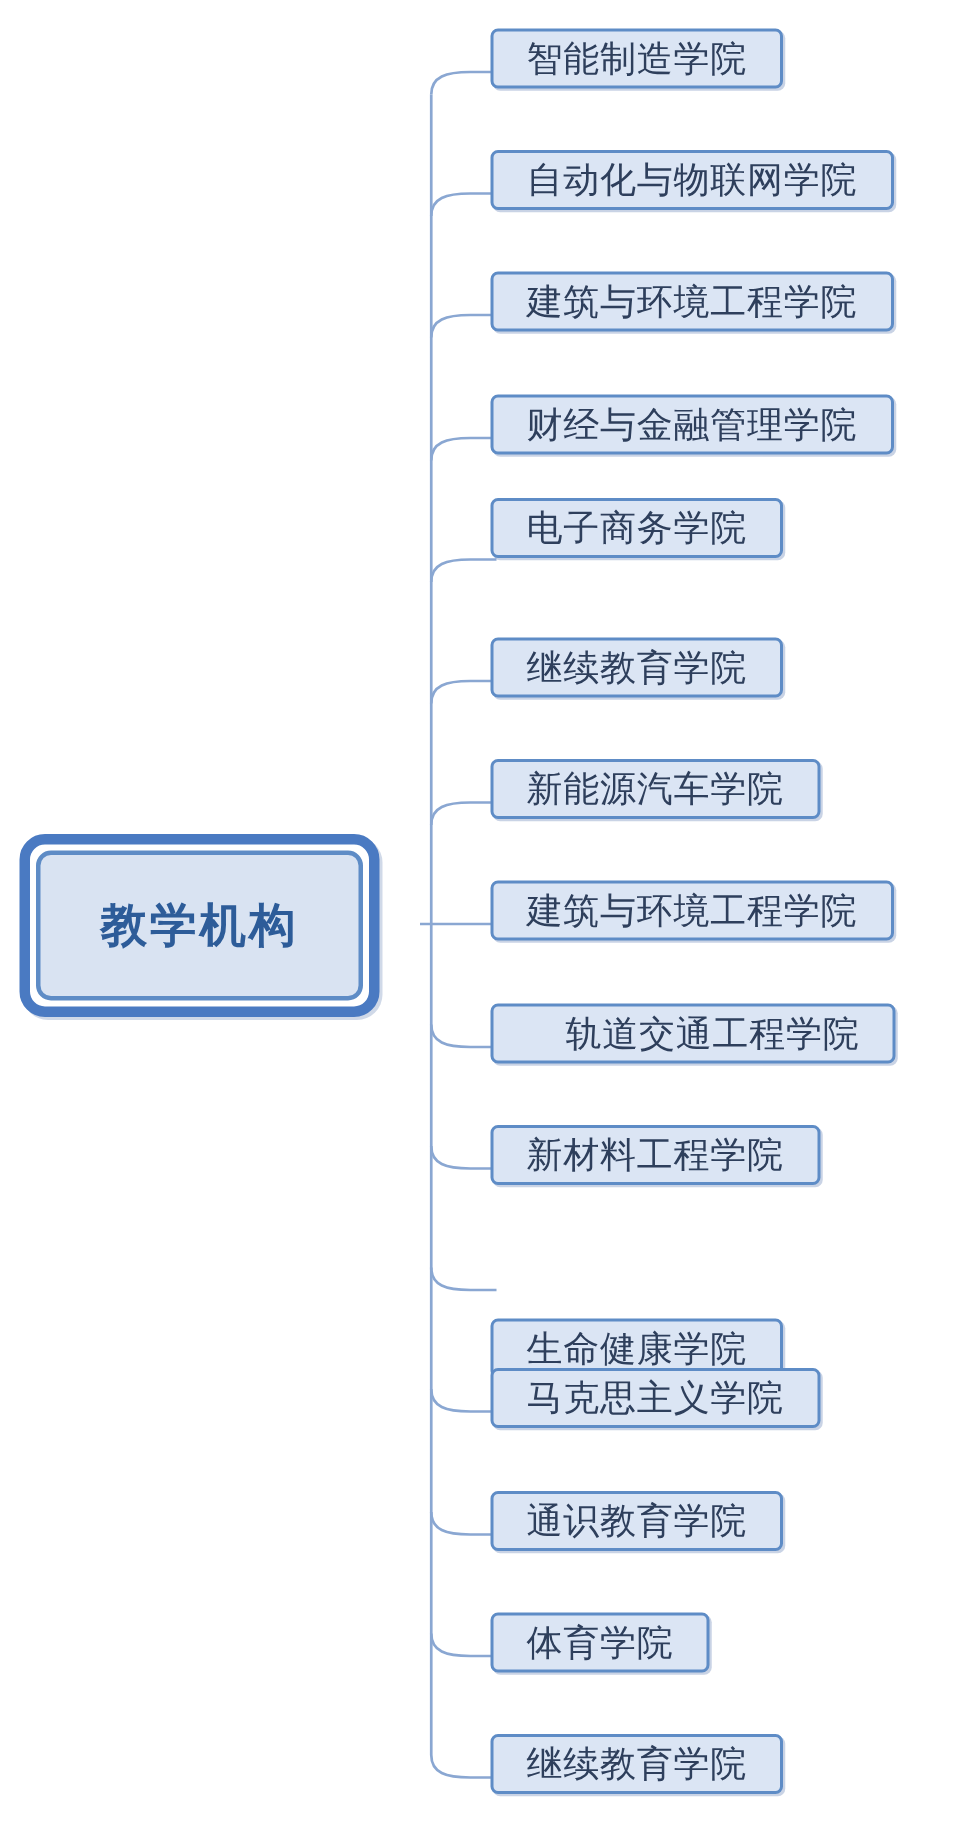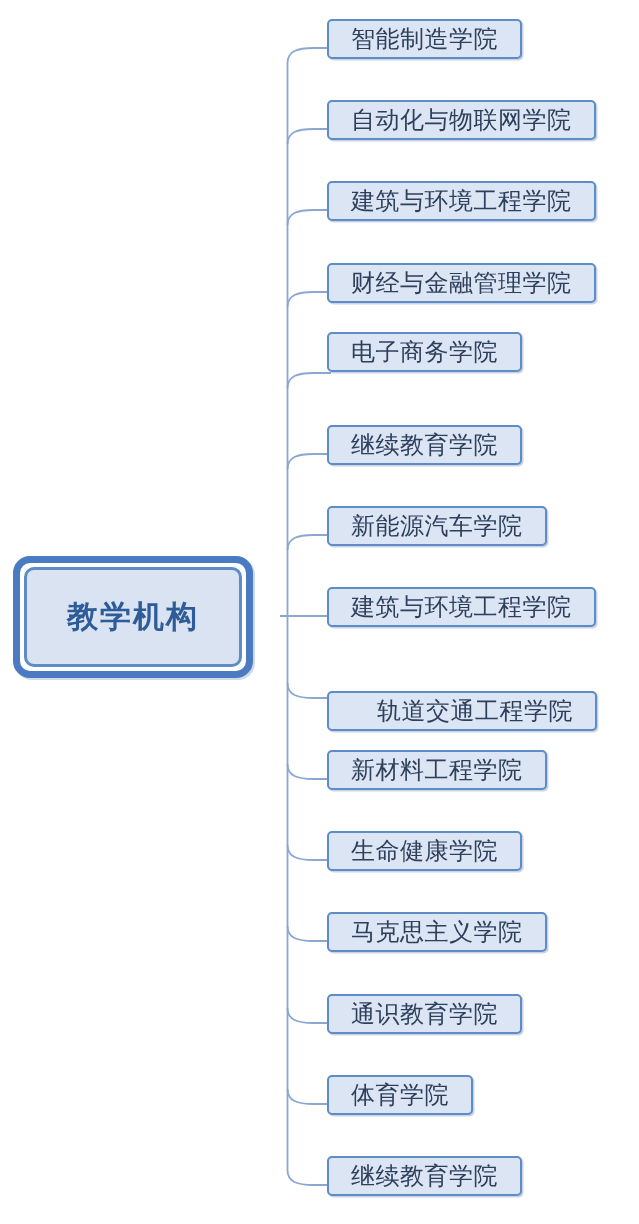--- a/index.html
+++ b/index.html
@@ -113,27 +113,27 @@
     </div>
       <div class="branch-node" style="left: 327px; top: 425px;">
       <span class="node-label">继续教育学院</span>
     </div>
       <div class="branch-node" style="left: 327px; top: 506px; align-items: center;">
       <span class="node-label">新能源汽车学院</span>
     </div>
       <div class="branch-node" style="left: 327px; top: 587px;">
       <span class="node-label">建筑与环境工程学院</span>
     </div>
-      <div class="branch-node" style="left: 327px; top: 691px; padding-left: 48px;">
+      <div class="branch-node" style="left: 327px; top: 669px; padding-left: 48px;">
       <span class="node-label">轨道交通工程学院</span>
     </div>
       <div class="branch-node" style="left: 327px; top: 750px;">
       <span class="node-label">新材料工程学院</span>
     </div>
-      <div class="branch-node" style="left: 327px; top: 831px;">
+      <div class="branch-node" style="left: 327px; top: 879px;">
       <span class="node-label">生命健康学院</span>
     </div>
       <div class="branch-node" style="left: 327px; top: 912px; justify-content: flex-end;">
       <span class="node-label">马克思主义学院</span>
     </div>
       <div class="branch-node" style="left: 327px; top: 994px;">
       <span class="node-label">通识教育学院</span>
     </div>
       <div class="branch-node" style="left: 327px; top: 1075px;">
       <span class="node-label">体育学院</span>

